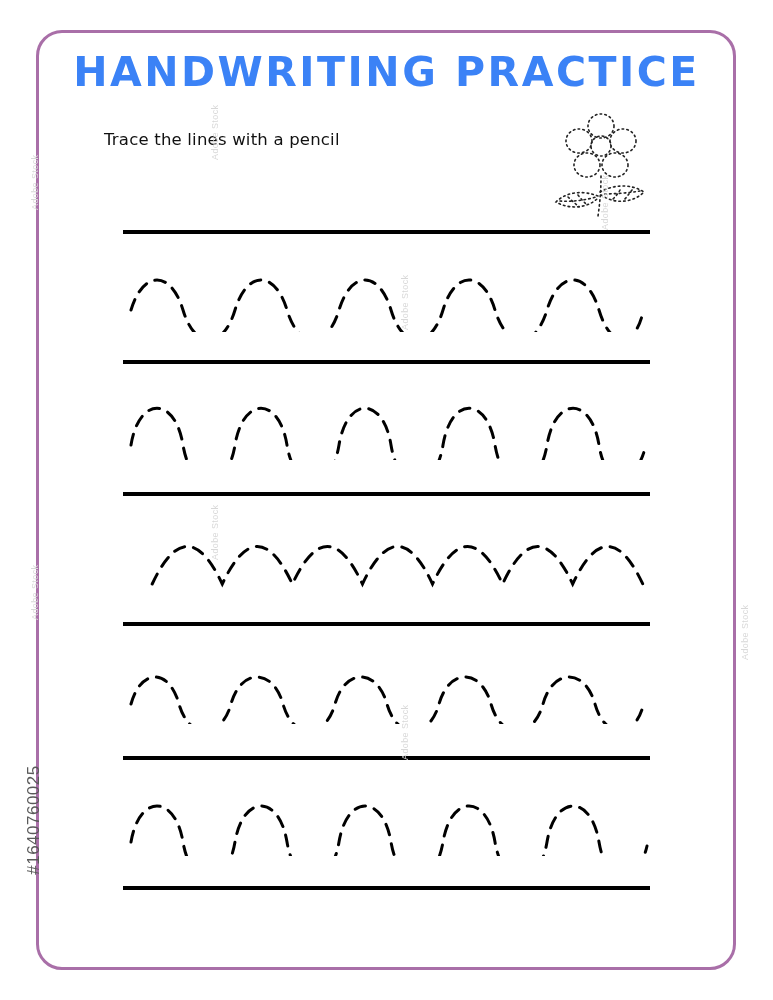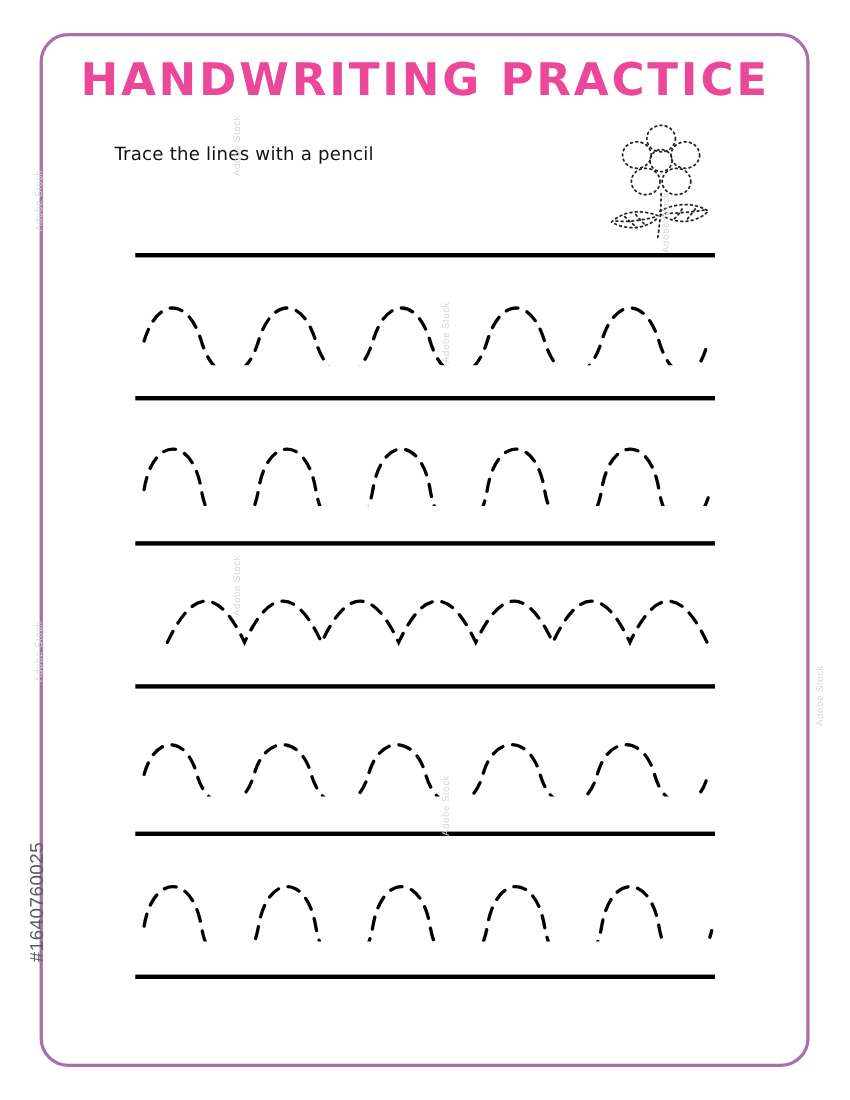--- a/index.html
+++ b/index.html
@@ -25,21 +25,21 @@
     border: 3px solid #a96fa8;
     border-radius: 26px;
     box-sizing: border-box;
   }
   .title {
     position: absolute;
     left: 0;
     right: 0;
     top: 48px;
     text-align: center;
-    color: #ec4899;
+    color: #3b82f6;
     font-family: "DejaVu Sans", sans-serif;
     font-size: 41px;
     font-weight: bold;
     letter-spacing: 2.5px;
   }
   .subtitle {
     position: absolute;
     left: 104px;
     top: 130px;
     color: #111111;

